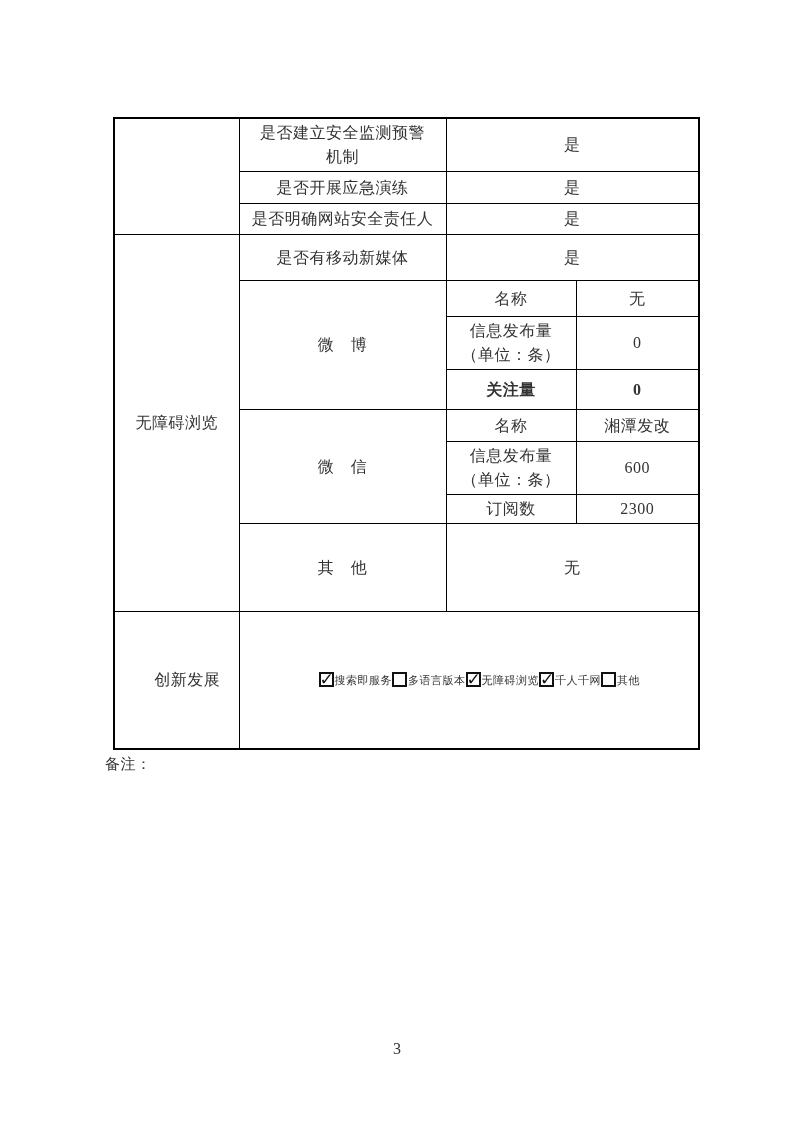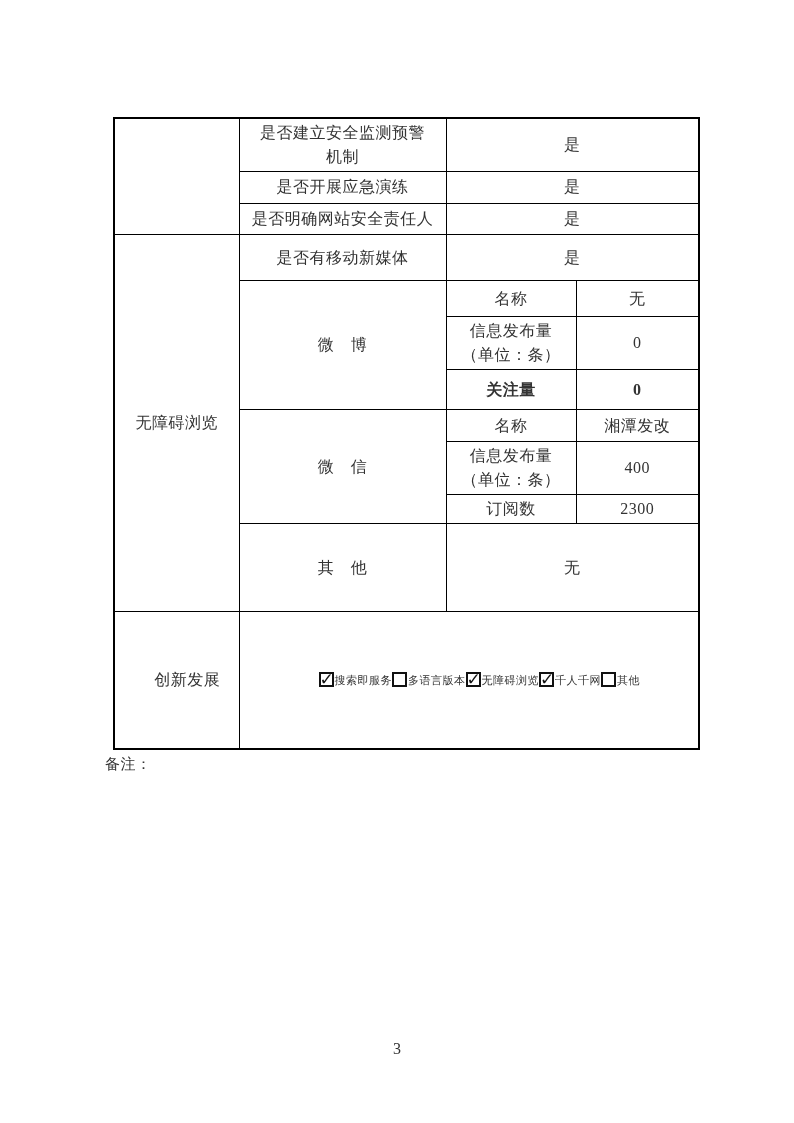--- a/index.html
+++ b/index.html
@@ -28,21 +28,21 @@
     border: 1px solid #000;
     text-align: center;
     vertical-align: middle;
     font-size: 16px;
     letter-spacing: 0.5px;
     line-height: 24px;
     padding: 2px 6px;
     white-space: pre-line;
   }
   tr.r1  td { height: 46px; }
-  tr.r2  td { height: 32px; font-family: Liberation Mono, monospace; }
+  tr.r2  td { height: 32px; }
   tr.r3  td { height: 31px; }
   tr.r4  td { height: 46px; }
   tr.r5  td { height: 36px; }
   tr.r6  td { height: 50px; }
   tr.r7  td { height: 40px; font-weight: bold; }
   tr.r8  td { height: 32px; }
   tr.r9  td { height: 50px; }
   tr.r10 td { height: 28px; }
   tr.r11 td { height: 88px; }
   tr.r12 td { height: 137px; padding-left: 27px; }
@@ -144,21 +144,21 @@
       </tr>
 
       <tr class="r8">
         <td rowspan="3">微　信</td>
         <td>名称</td>
         <td>湘潭发改</td>
       </tr>
       <tr class="r9">
         <td>信息发布量
 （单位：条）</td>
-        <td>400</td>
+        <td>600</td>
       </tr>
       <tr class="r10">
         <td>订阅数</td>
         <td>2300</td>
       </tr>
 
       <tr class="r11">
         <td>其　他</td>
         <td colspan="2">无</td>
       </tr>

